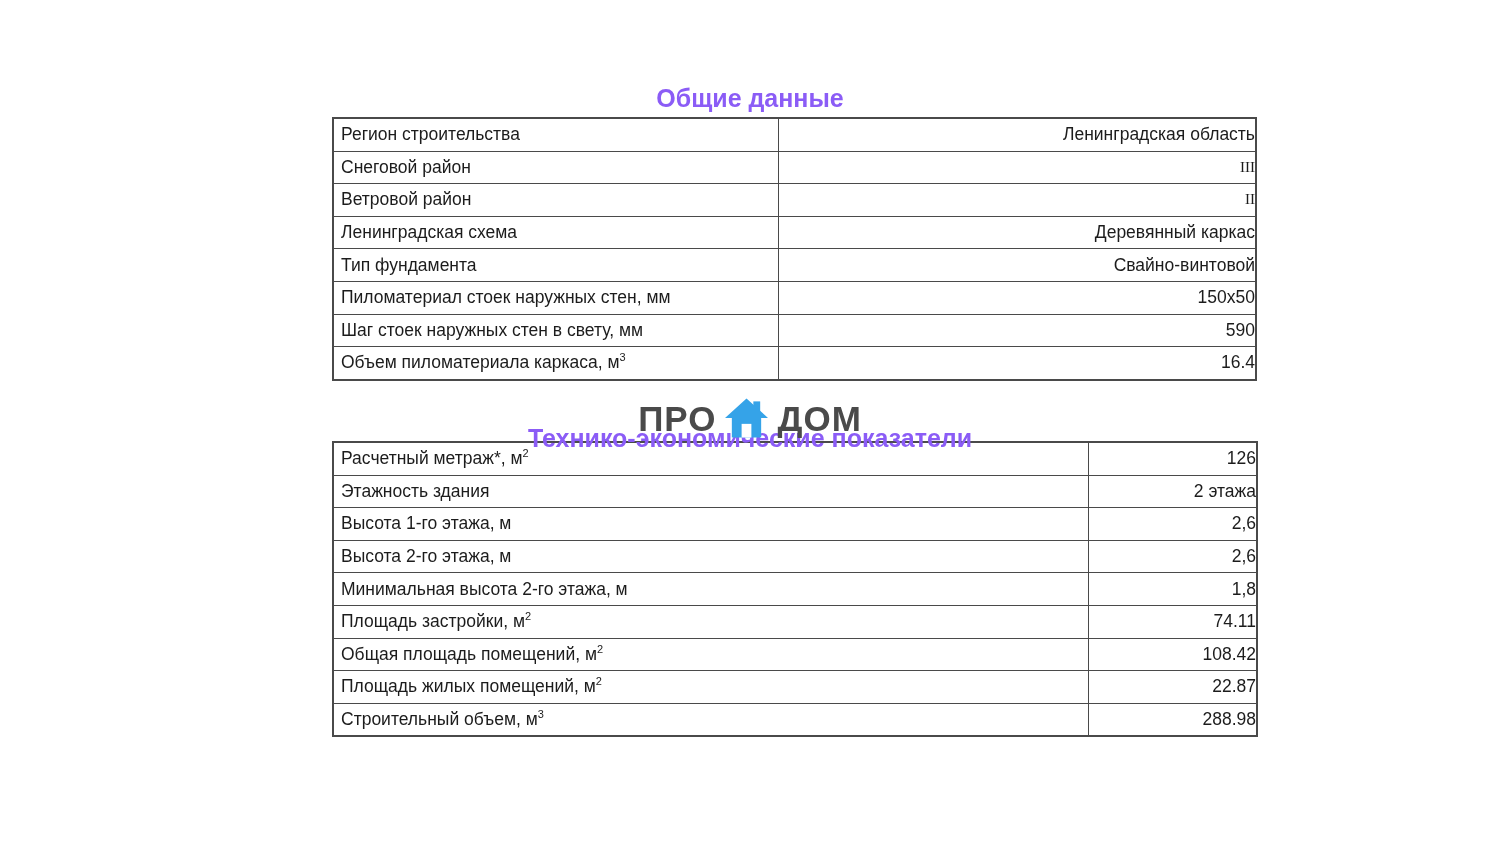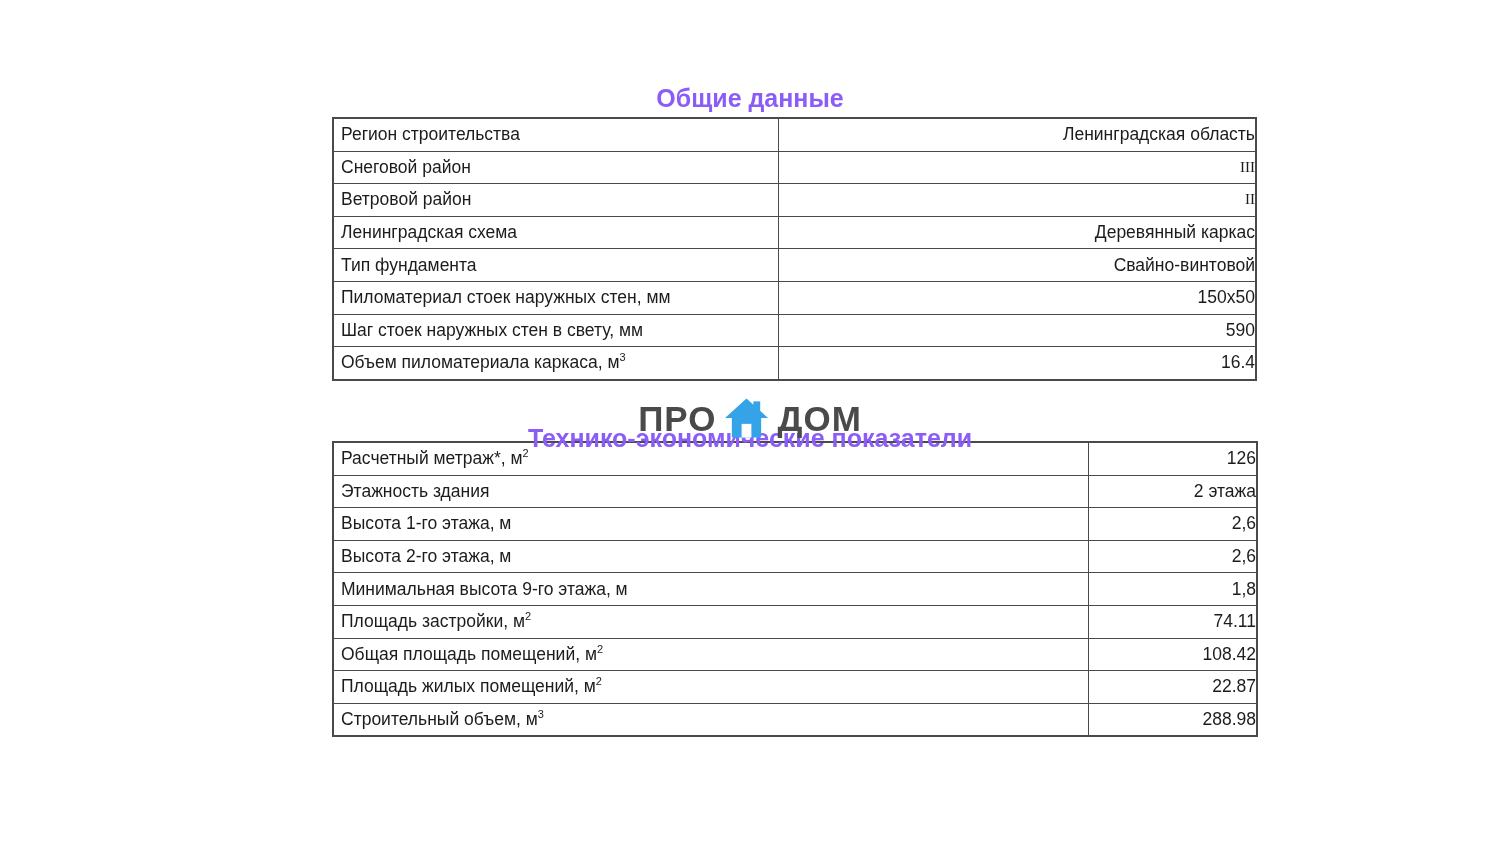--- a/index.html
+++ b/index.html
@@ -169,21 +169,21 @@
         </tr>
         <tr>
           <td class="label">Высота 1-го этажа, м</td>
           <td class="value">2,6</td>
         </tr>
         <tr>
           <td class="label">Высота 2-го этажа, м</td>
           <td class="value">2,6</td>
         </tr>
         <tr>
-          <td class="label">Минимальная высота 9-го этажа, м</td>
+          <td class="label">Минимальная высота 2-го этажа, м</td>
           <td class="value">1,8</td>
         </tr>
         <tr>
           <td class="label">Площадь застройки, м<sup>2</sup></td>
           <td class="value">74.11</td>
         </tr>
         <tr>
           <td class="label">Общая площадь помещений, м<sup>2</sup></td>
           <td class="value">108.42</td>
         </tr>

